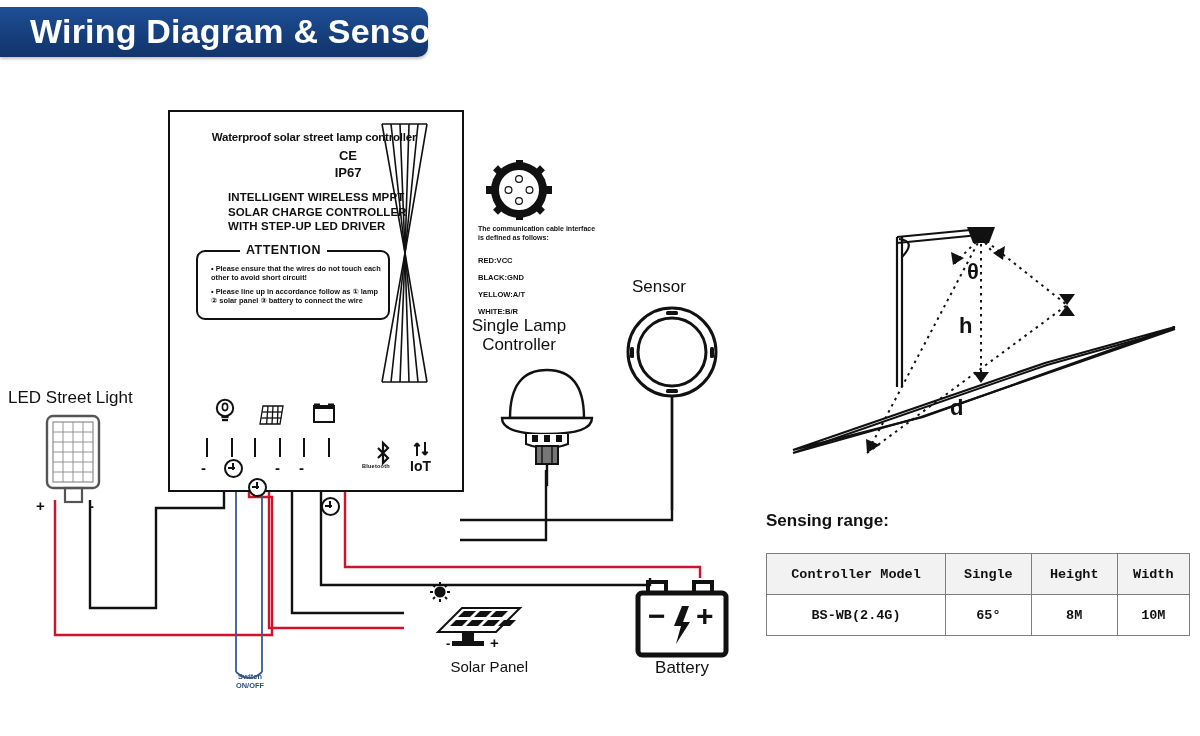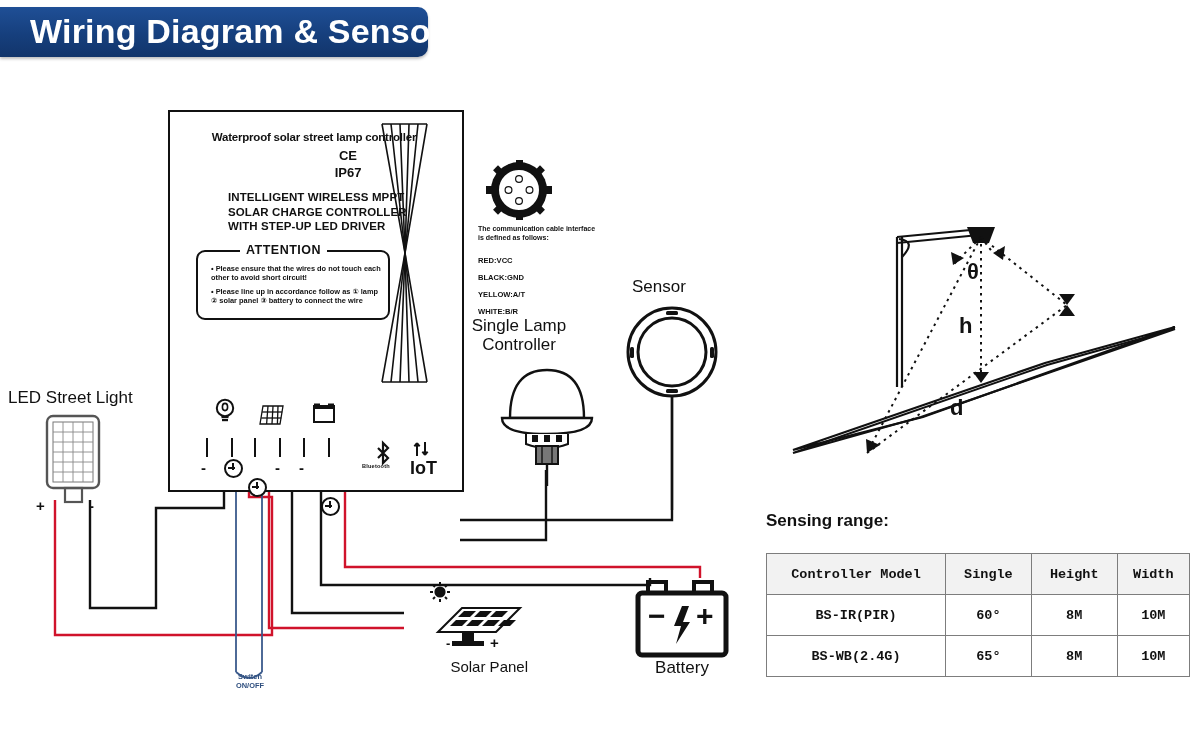--- a/index.html
+++ b/index.html
@@ -39,21 +39,21 @@
   #ic-solar{left:259px;top:402px;}
   #ic-batt{left:311px;top:400px;}
   .pin{width:2px;height:19px;background:#111;}
   .sign-minus{font-size:15px;font-weight:bold;line-height:10px;}
   .screw{width:15px;height:15px;border:2px solid #111;border-radius:50%;position:relative;background:#fff;}
   .screw:before,.screw:after{content:"";position:absolute;background:#111;}
   .screw:before{left:2px;top:5.5px;width:7px;height:2px;}
   .screw:after{left:5.5px;top:2px;width:2px;height:7px;}
   #bt-icon{left:374px;top:444px;font-size:19px;font-weight:bold;line-height:19px;}
   #bt-label{left:362px;top:463px;font-size:5.6px;font-weight:bold;letter-spacing:.2px;}
-  #iot-label{left:410px;top:458px;font-size:18px;font-weight:bold;}
+  #iot-label{left:410px;top:458px;font-size:14px;font-weight:bold;}
   
   #led-label{left:8px;top:388px;font-size:17px;}
   #led-lamp{left:45px;top:414px;width:56px;height:78px;}
   #led-plus{left:36px;top:497px;font-size:15px;font-weight:bold;}
   #led-minus{left:89px;top:497px;font-size:15px;font-weight:bold;}
   
   #comm-conn{left:486px;top:160px;width:66px;height:60px;}
   #comm-text{left:478px;top:225px;width:120px;font-size:7px;line-height:8.6px;font-weight:bold;}
   #comm-legend{left:478px;top:252px;font-size:7.6px;line-height:17px;font-weight:bold;}
   
@@ -351,25 +351,19 @@
   <thead>
     <tr>
       <th class="col-model">Controller Model</th>
       <th>Single</th>
       <th>Height</th>
       <th>Width</th>
     </tr>
   </thead>
   <tbody>
     <tr>
-      <td>BS-IR(PIR)</td>
-      <td>60°</td>
-      <td>8M</td>
-      <td>10M</td>
-    </tr>
-    <tr>
       <td>BS-WB(2.4G)</td>
       <td>65°</td>
       <td>8M</td>
       <td>10M</td>
     </tr>
   </tbody>
 </table>
 
 </body></html>

